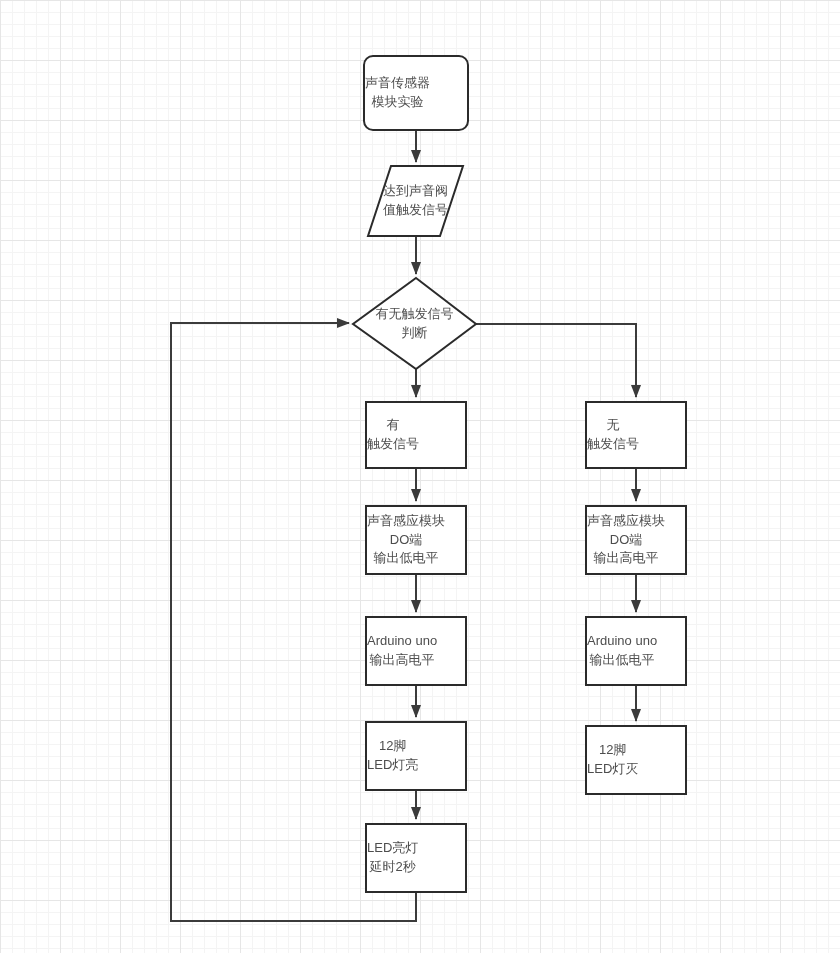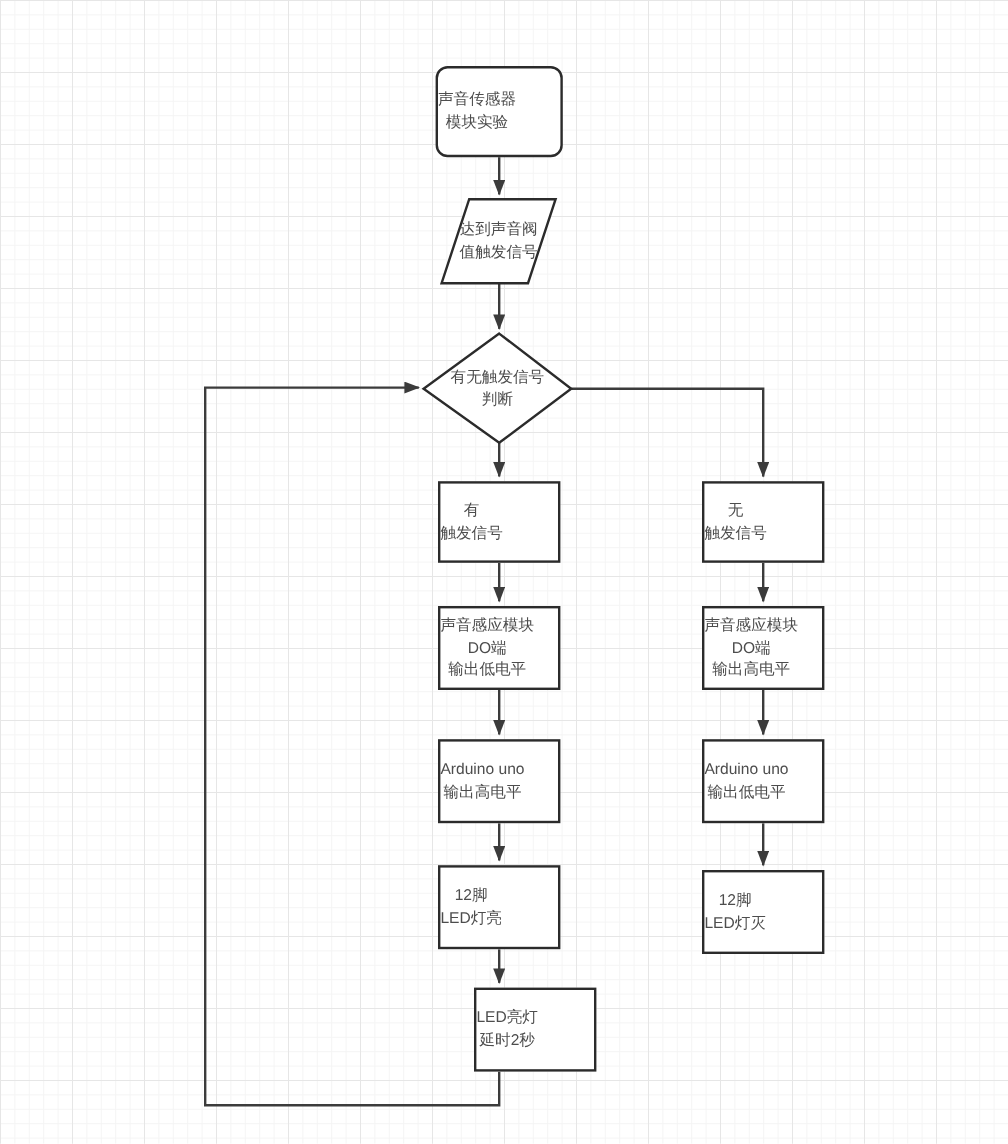--- a/index.html
+++ b/index.html
@@ -104,21 +104,21 @@
 输出低电平</span>
   </div>
   <div class="node" style="left:365px; top:616px; width:102px; height:70px;">
     <span>Arduino uno
 输出高电平</span>
   </div>
   <div class="node" style="left:365px; top:721px; width:102px; height:70px;">
     <span>12脚
 LED灯亮</span>
   </div>
-  <div class="node" style="left:365px; top:823px; width:102px; height:70px;margin-left:30px;">
+  <div class="node" style="left:365px; top:823px; width:102px; height:70px;">
     <span>LED亮灯
 延时2秒</span>
   </div>
 
   <div class="node" style="left:585px; top:401px; width:102px; height:68px;">
     <span>无
 触发信号</span>
   </div>
   <div class="node" style="left:585px; top:505px; width:102px; height:70px;">
     <span>声音感应模块

